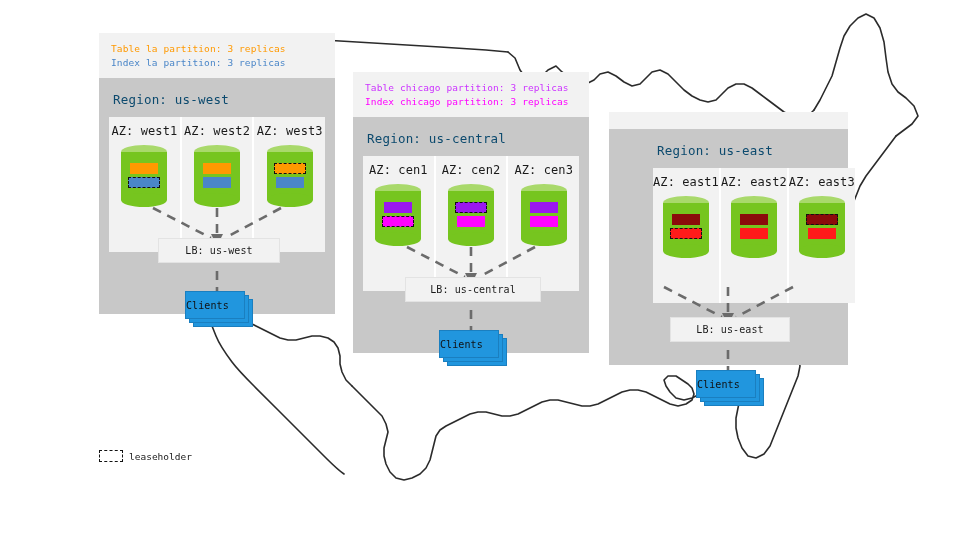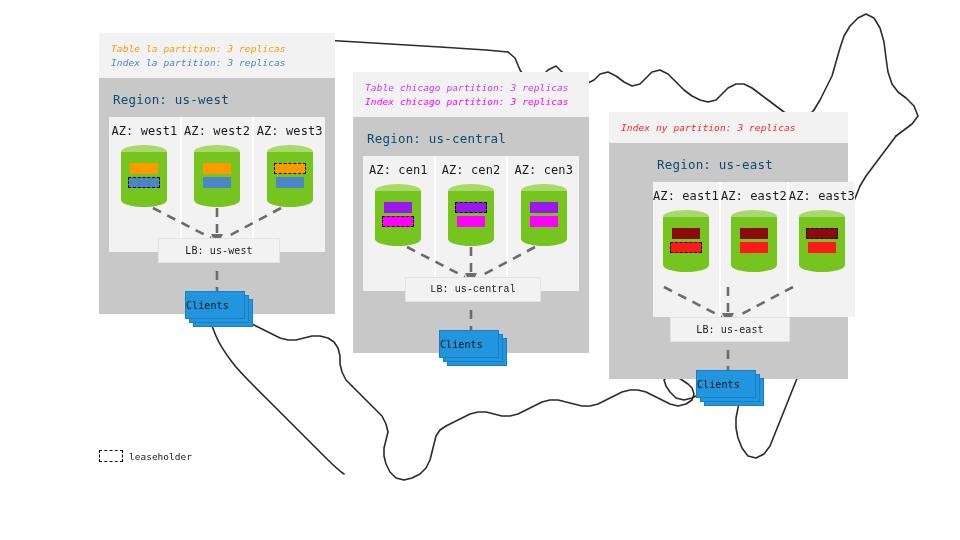--- a/index.html
+++ b/index.html
@@ -19,21 +19,21 @@
   
   .region-panel{position:absolute;z-index:2;}
   .region-header{
     background:#f2f2f2;
     padding:9px 12px 8px 12px;
     font-size:9.5px;
     line-height:14px;
     letter-spacing:0.1px;
     white-space:nowrap;
   }
-  .region-header .ln{display:block;font-style:italic;}
+  .region-header .ln{display:block;}
   .region-body{
     background:#c8c8c8;
     padding:10px 10px 14px 10px;
     position:relative;
   }
   .region-title{
     font-size:12.5px;
     color:#0c4a6e;
     margin:4px 2px 10px 4px;
     letter-spacing:0.2px;
@@ -362,36 +362,35 @@
         <line x1="54" y1="175" x2="112" y2="205"></line>
         <line x1="118" y1="175" x2="118" y2="200"></line>
         <line x1="182" y1="175" x2="126" y2="205"></line>
       </g>
       <polygon points="118,213 112,201 124,201" fill="#6b6b6b"></polygon>
       <g stroke="#6b6b6b" stroke-width="2.6" fill="none" stroke-dasharray="9,7">
         <line x1="118" y1="238" x2="118" y2="258"></line>
       </g>
     </svg>
 
-    <div class="lb-box" style="left:52px;top:205px;width:114px;font-family:Liberation Mono, monospace;">
+    <div class="lb-box" style="left:52px;top:205px;width:114px;">
       <span>LB: us-central</span>
     </div>
 
     <div class="clients-wrap" style="left:86px;top:258px;width:72px;height:38px;">
       <div class="clients-card c3"></div>
       <div class="clients-card c2"></div>
       <div class="clients-card c1">
         <span>Clients</span>
       </div>
     </div>
   </div>
 
   <div class="region-panel" id="panel-east" style="left:609px;top:112px;width:239px;">
     <div class="region-header">
-      <span class="ln" style="color: rgb(255, 34, 34);">Index ny partition: 3 replicas</span>
     </div>
     <div class="region-body" style="height:212px;padding-left:44px;">
       <div class="region-title">Region: us-east</div>
 
       <div class="az-strip" style="height:135px;">
         <div class="az-cell">
           <div class="az-label">AZ: east1</div>
           <div class="node">
             <div class="cyl-top"></div>
             <div class="cyl-body"></div>

